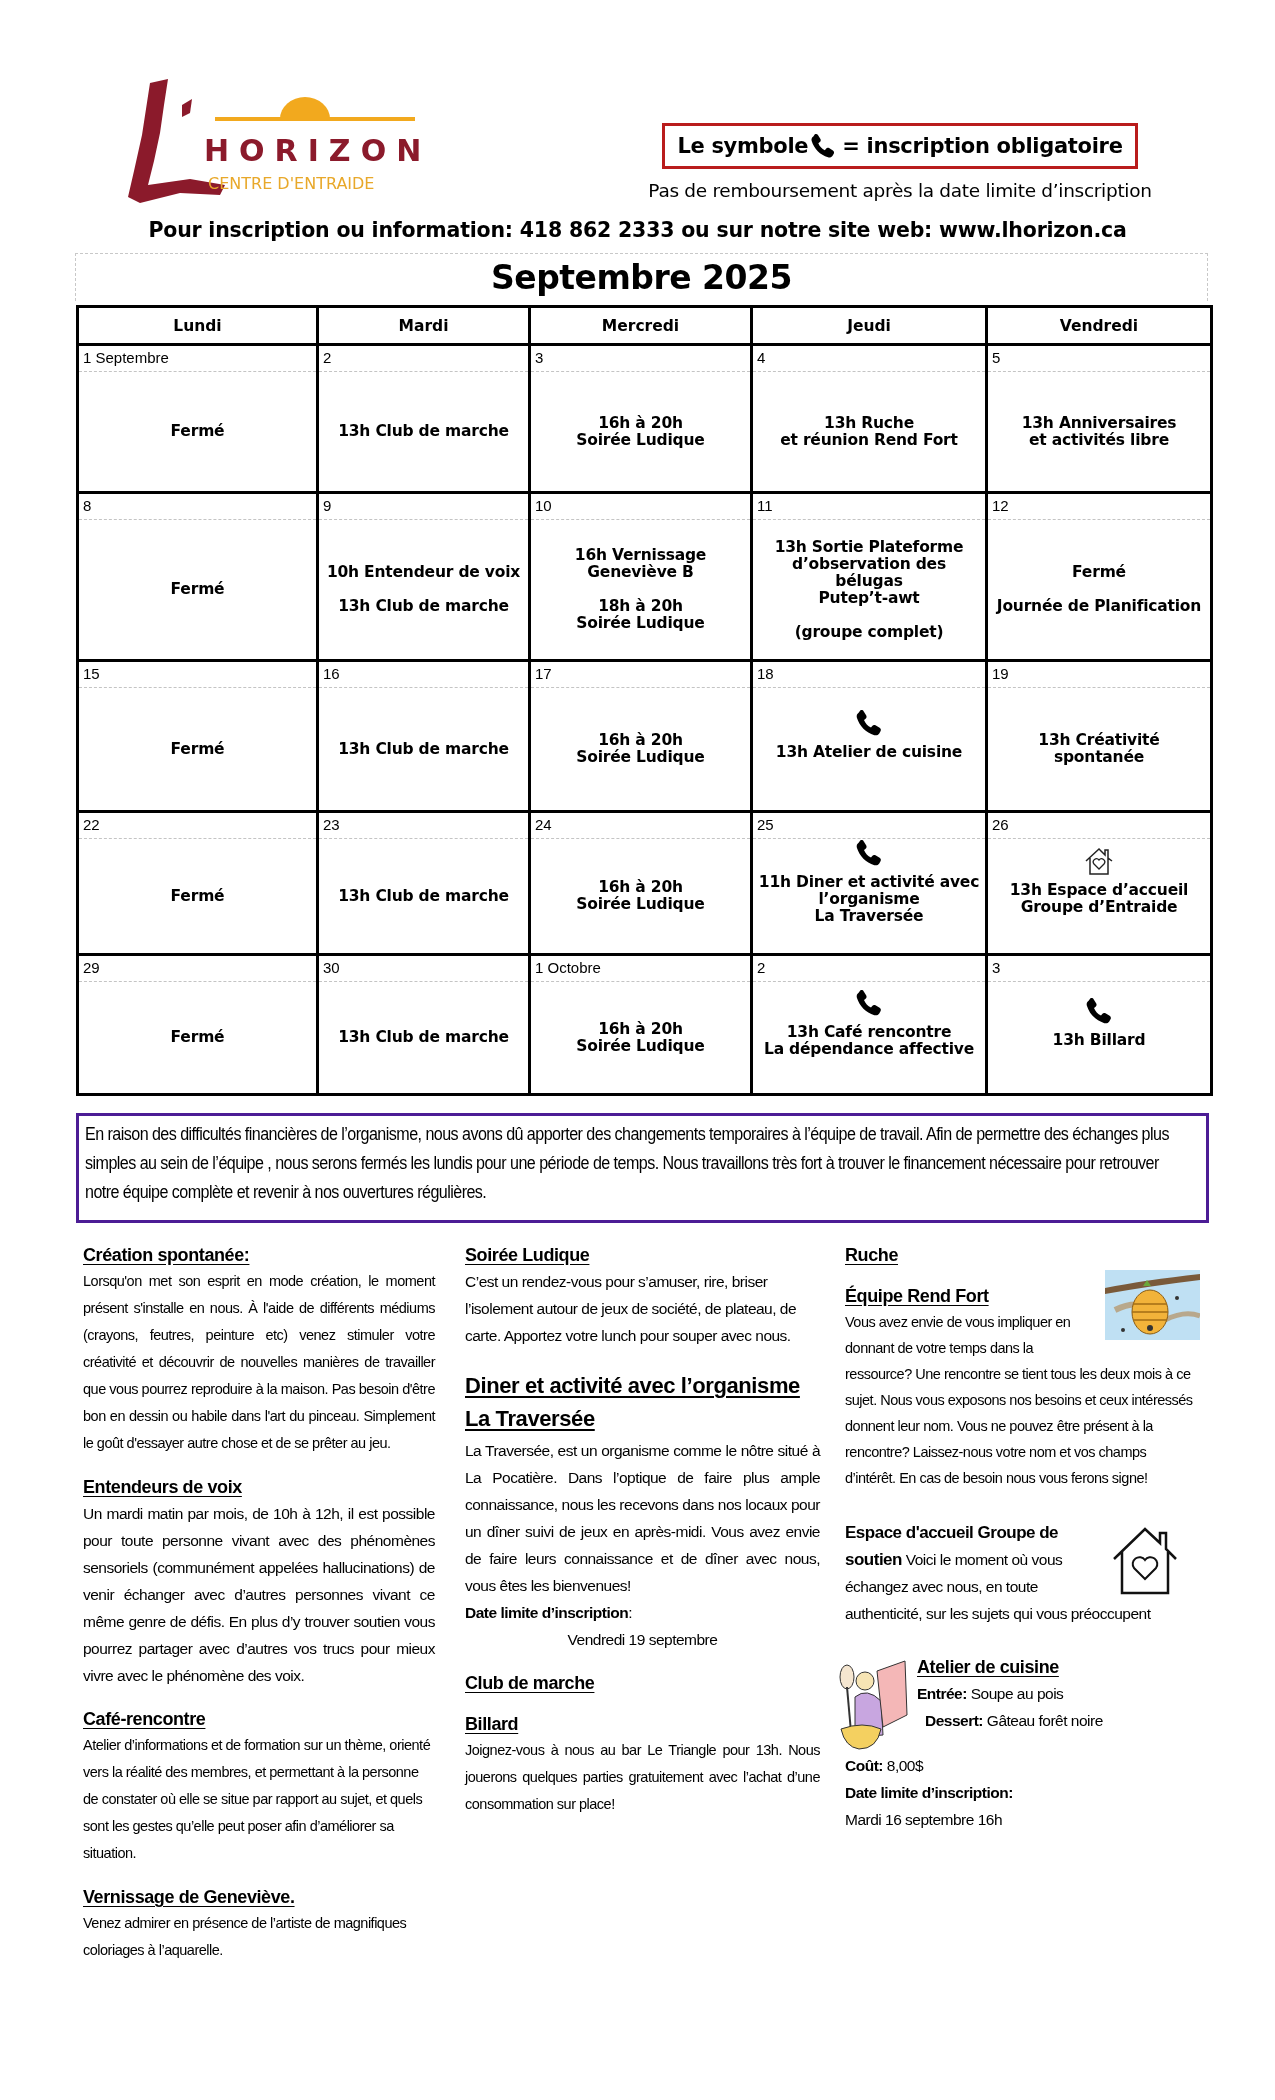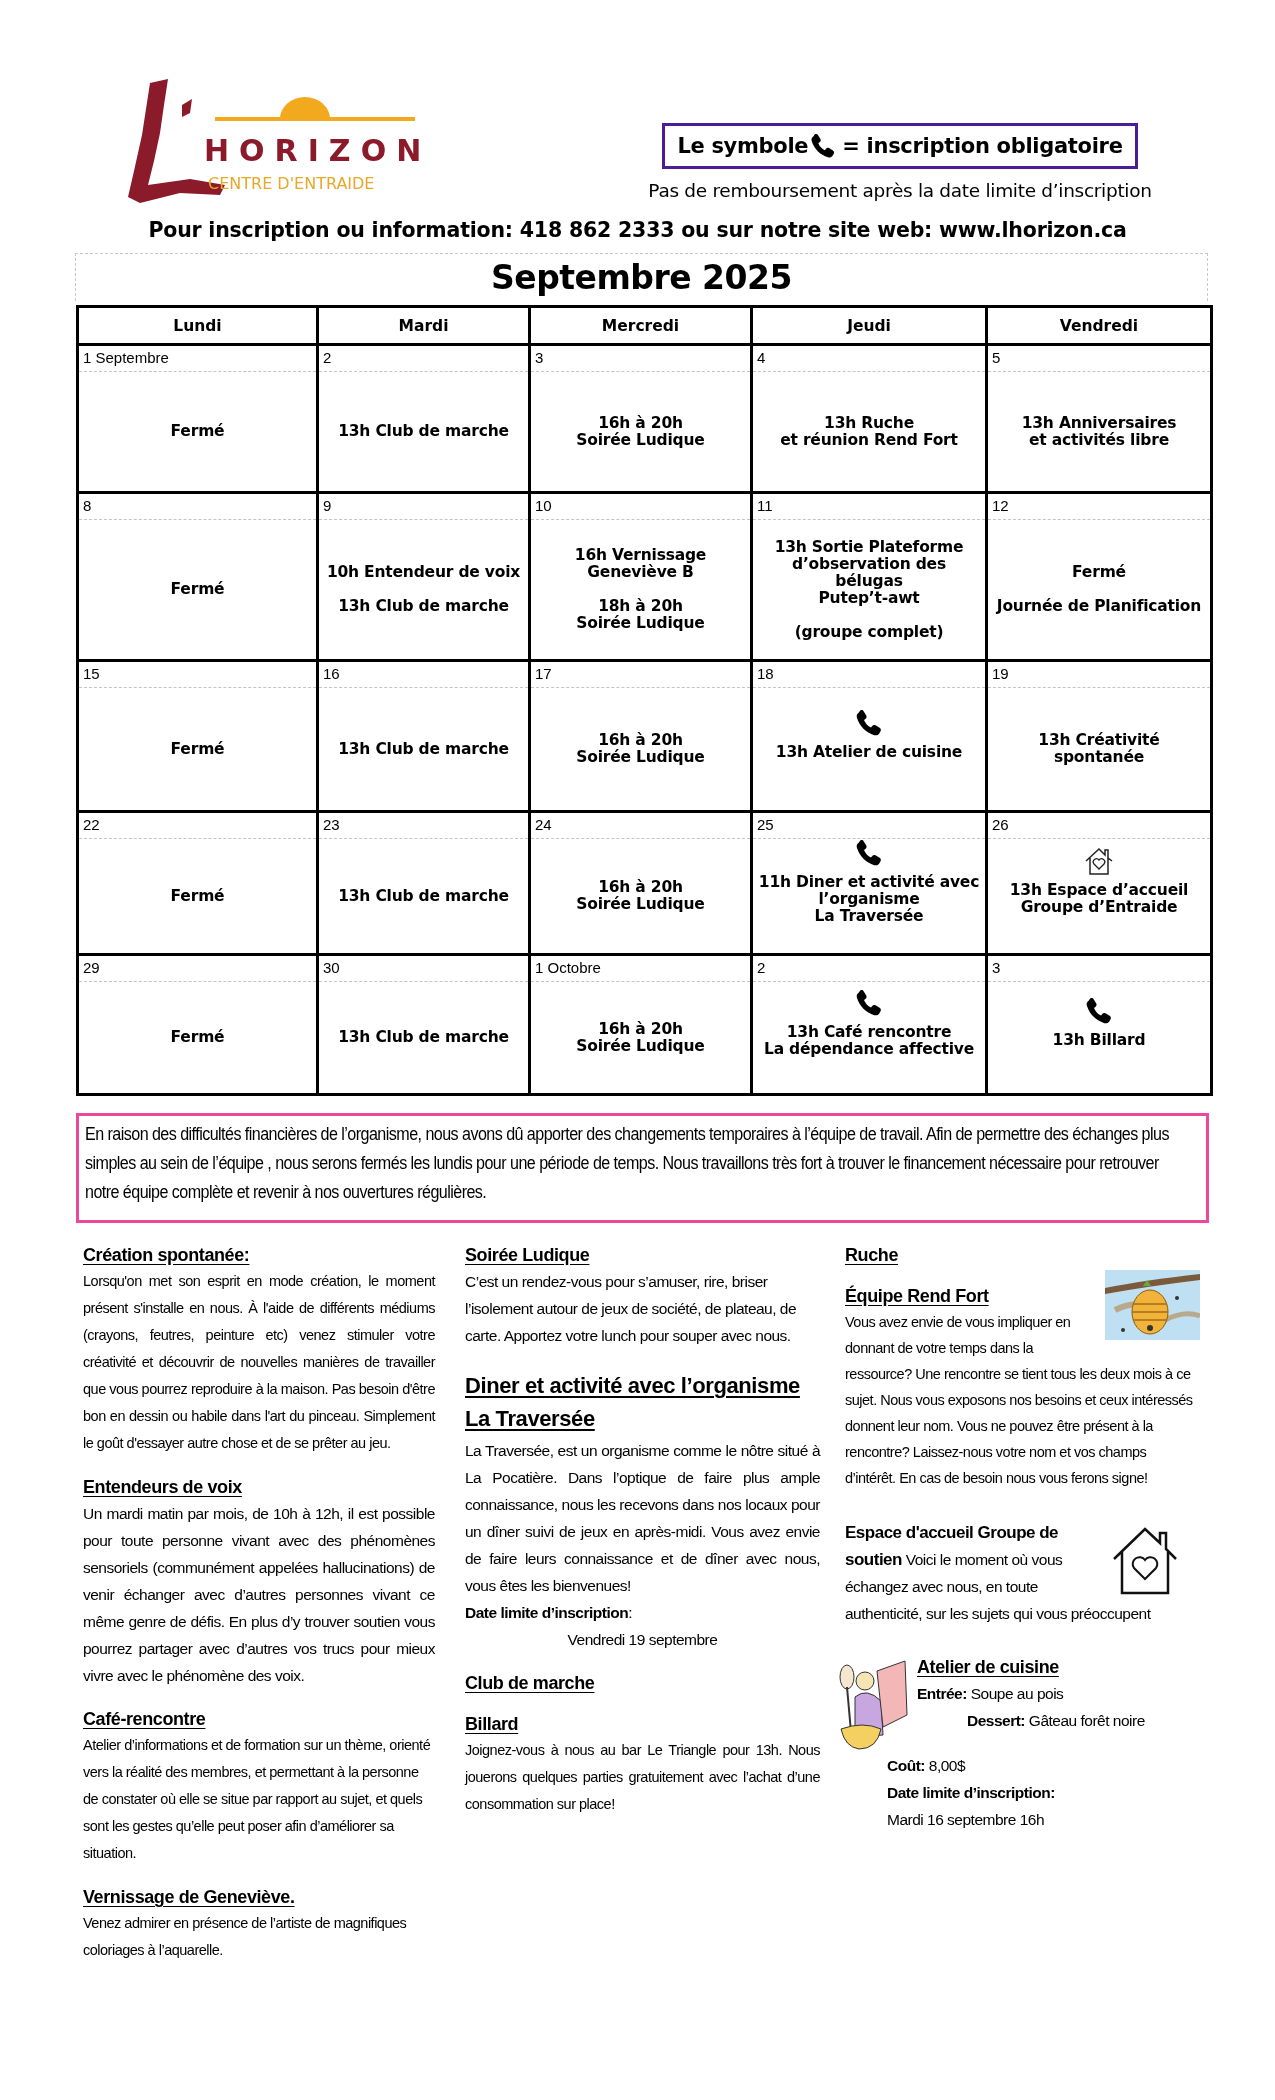--- a/index.html
+++ b/index.html
@@ -2,21 +2,21 @@
 <html><head>
 <meta charset="utf-8">
 <style>
   * { box-sizing: border-box; margin: 0; padding: 0; }
   html, body { width: 1275px; height: 2100px; background: #fff; color: #000; }
   body { position: relative; font-family: "DejaVu Sans", sans-serif; overflow: hidden; }
 
   
   .logo { position: absolute; left: 120px; top: 75px; width: 300px; height: 140px; }
   .logo svg { width: 100%; height: 100%; }
-  .symbol-box { position: absolute; left: 662px; top: 123px; width: 476px; height: 46px; border: 3px solid #4c1d95;
+  .symbol-box { position: absolute; left: 662px; top: 123px; width: 476px; height: 46px; border: 3px solid #b91c1c;
     display: flex; align-items: center; justify-content: center; font-family: "DejaVu Sans", sans-serif;
     font-weight: bold; font-size: 21px; letter-spacing: -0.3px; }
   .symbol-box .phone { display: inline-block; width: 30px; height: 28px; margin: 0 4px 0 0; }
   .no-refund { position: absolute; left: 620px; top: 180px; width: 560px; text-align: center;
     font-family: "DejaVu Sans", sans-serif; font-size: 18.5px; letter-spacing: -0.3px; }
   .contact { position: absolute; left: 60px; top: 218px; width: 1155px; text-align: center;
     font-weight: bold; font-size: 20.5px; letter-spacing: -0.2px; }
 
   
   .month-box { position: absolute; left: 75px; top: 253px; width: 1133px; height: 48px;
@@ -37,42 +37,42 @@
   .cal-body .gap { height: 17px; }
   .cal-icon { width: 30px; height: 30px; margin-bottom: 6px; }
   .cal-icon.raised { margin-top: -30px; }
   .row-1 .cal-cell { height: 145px; }
   .row-2 .cal-cell { height: 165px; }
   .row-3 .cal-cell { height: 148px; }
   .row-4 .cal-cell { height: 140px; }
   .row-5 .cal-cell { height: 137px; }
 
   
-  .notice { position: absolute; left: 76px; top: 1113px; width: 1133px; height: 110px; border: 3px solid #ec4899;
+  .notice { position: absolute; left: 76px; top: 1113px; width: 1133px; height: 110px; border: 3px solid #4c1d95;
     padding: 4px 6px; font-family: "Liberation Sans", sans-serif; font-size: 17.5px; line-height: 29px;
     transform-origin: left top; letter-spacing: -0.6px; }
   .notice p { transform: scaleX(0.92); transform-origin: left center; width: 108%; }
 
   
   .col { position: absolute; top: 1245px; font-family: "Liberation Sans", sans-serif; }
   .col-1 { left: 83px; width: 352px; }
   .col-2 { left: 465px; width: 355px; }
   .col-3 { left: 845px; width: 355px; }
   .sec { margin-bottom: 20px; }
   .sec h3 { font-weight: bold; font-size: 18px; text-decoration: underline; text-underline-offset: 3px;
     letter-spacing: -0.4px; margin-bottom: 2px; }
   .sec h3.big { font-size: 22px; line-height: 33px; }
   .sec p { font-size: 15.5px; line-height: 27px; text-align: justify; letter-spacing: -0.5px; }
   .sec p.small { font-size: 14.5px; line-height: 27px; }
   .sec p.tight { font-size: 14.5px; line-height: 26px; }
   .sec .label-b { font-weight: bold; }
   .float-img { float: right; width: 95px; height: 70px; margin: 2px 0 4px 8px; }
   .float-house { float: right; width: 70px; height: 75px; margin: 4px 20px 0 10px; }
   .cook-img { float: left; width: 72px; height: 95px; margin: 0 8px 0 -8px; }
-  .cook-block p { font-size: 15.5px; line-height: 27px; letter-spacing: -0.5px; margin-left: 42px; }
+  .cook-block p { font-size: 15.5px; line-height: 27px; letter-spacing: -0.5px; }
 </style>
 </head>
 <body>
 
 <div class="logo">
   <svg viewBox="0 0 300 140">
 
     <path d="M160 44 A25 22 0 0 1 210 44 Z" fill="#f2a91e"></path>
     <rect x="95" y="42" width="200" height="4" fill="#f2a91e"></rect>
 

